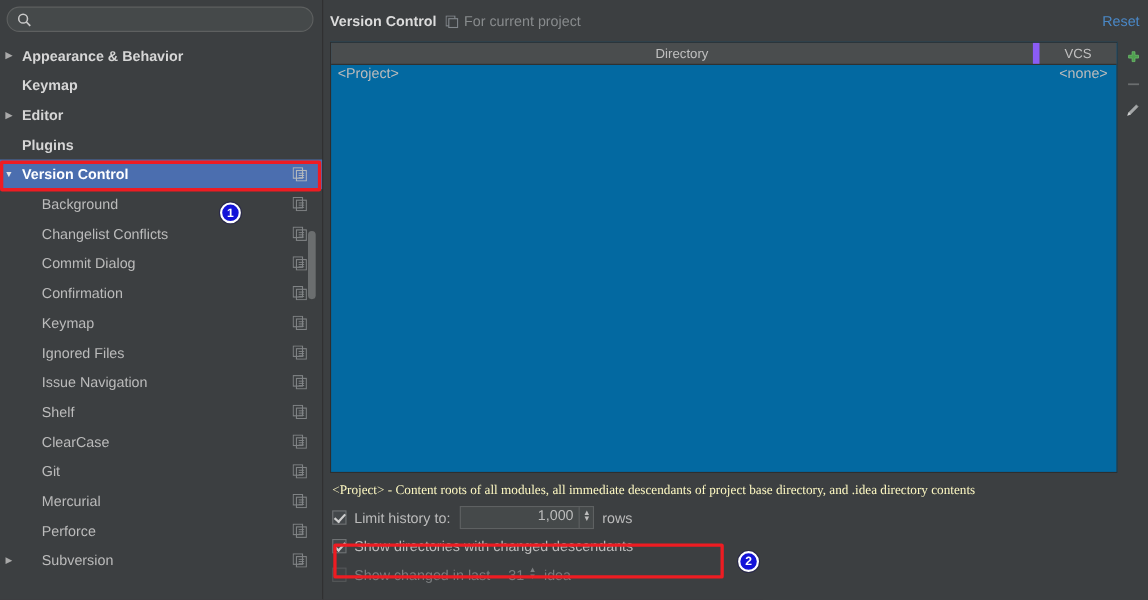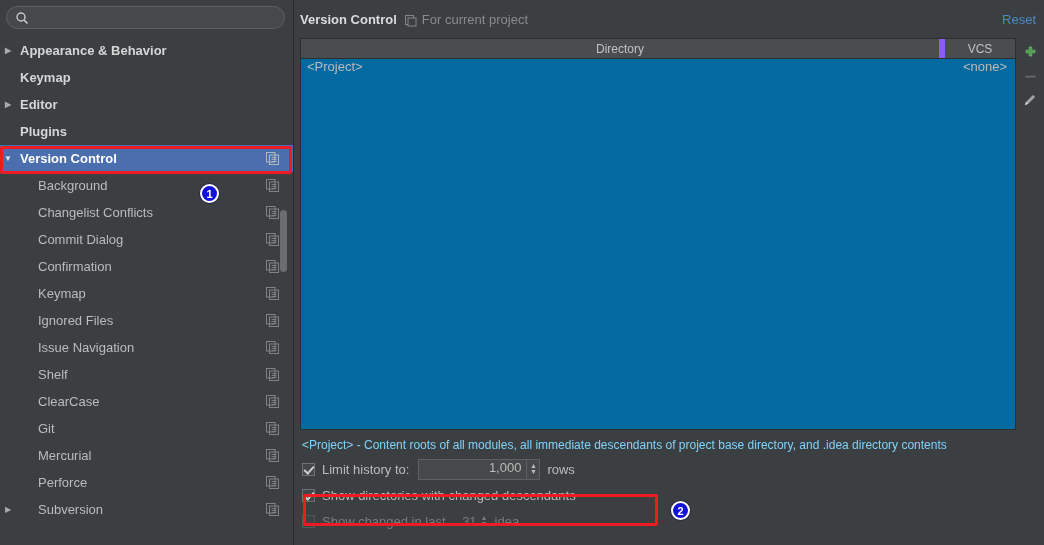--- a/index.html
+++ b/index.html
@@ -93,22 +93,22 @@
   .tbl-body { flex: 1; position: relative; }
   .tbl-row { display: flex; height: 22px; align-items: flex-start; }
   .td { font-size: 13px; color: #bbbbbb; }
   .td.dir { flex: 1; padding-left: 6px; }
   .td.vcs { width: 76px; text-align: right; padding-right: 8px; }
 
   .side-tools { width: 28px; display: flex; flex-direction: column; align-items: center; padding-top: 2px; }
   .tool-btn { width: 22px; height: 24px; display: flex; align-items: center; justify-content: center; cursor: pointer; }
 
   .hint-line {
-    font-size: 12px; color: #7dd3fc;
-    padding: 8px 6px 4px 8px; white-space: nowrap;
+    font-size: 12px; color: #fef9c3;
+    padding: 8px 6px 4px 8px; white-space: nowrap; font-family: Liberation Serif, serif;
   }
   .opt-row { display: flex; align-items: center; height: 26px; padding-left: 8px; position: relative; }
   .cbox {
     width: 13px; height: 13px; flex: 0 0 13px;
     border: 1px solid #6f7274; background: #43474a;
     margin-right: 7px; position: relative;
   }
   .cbox.checked::after {
     content: ""; position: absolute; left: 3px; top: 0px;
     width: 4px; height: 8px; border: solid #cfcfcf;

